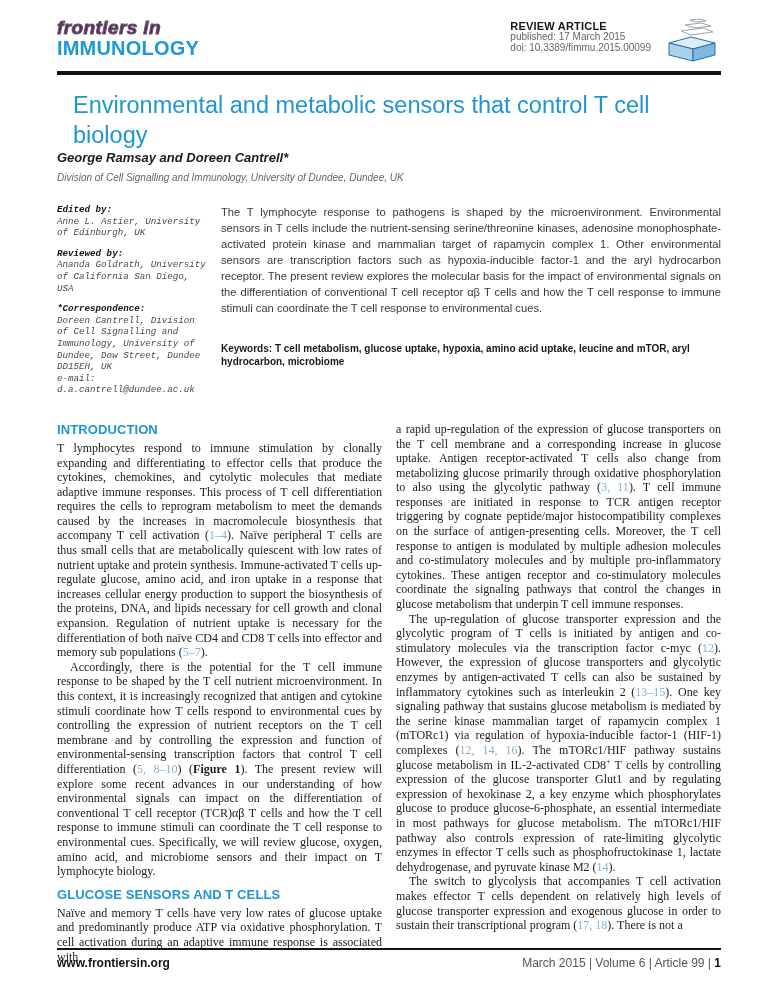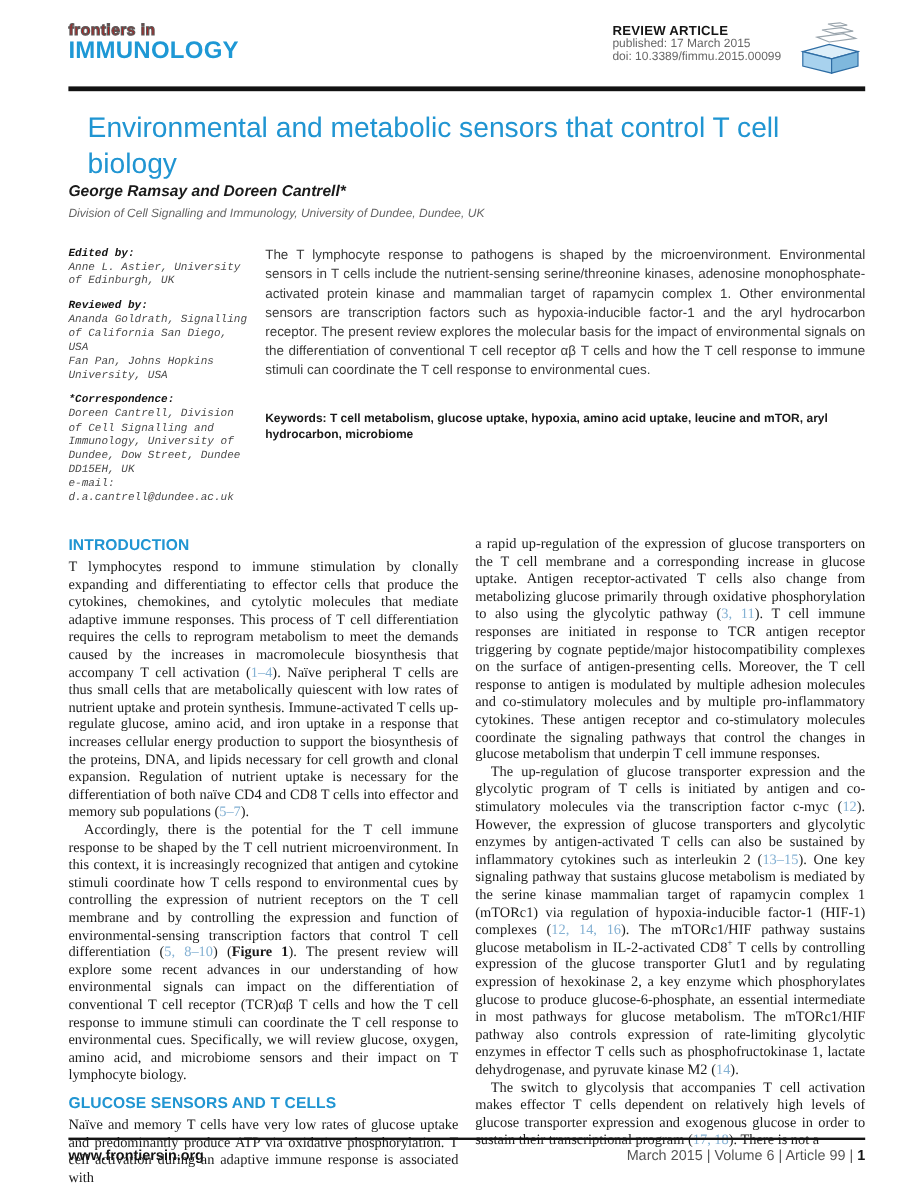--- a/index.html
+++ b/index.html
@@ -1,21 +1,21 @@
 <!DOCTYPE html>
 <html lang="en"><head>
 <meta charset="utf-8">
 <style>
   html,body{margin:0;padding:0;background:#ffffff;}
   .page{position:relative;width:764px;height:1000px;background:#ffffff;box-sizing:border-box;
         padding:18px 43px 0 57px;overflow:hidden;font-family:"Liberation Sans",sans-serif;}
   
   .header{display:flex;align-items:flex-start;}
   .logo-block{line-height:1;}
-  .logo-top{font-weight:bold;font-size:13px;color:#b91c1c;-webkit-text-stroke:1px #5a5a5a;letter-spacing:.4px;}
+  .logo-top{font-weight:bold;font-size:19px;color:#701a75;-webkit-text-stroke:1px #5a5a5a;letter-spacing:.4px;font-style:italic;}
   .logo-bottom{font-weight:bold;font-size:20px;color:#1e98d5;margin-top:1px;letter-spacing:.2px;}
   .header-spacer{flex:1;}
   .article-info{text-align:left;margin-top:2px;}
   .article-type{font-size:11px;font-weight:bold;color:#161616;letter-spacing:.2px;}
   .article-meta{font-size:10px;color:#666;line-height:10.8px;}
   .frontiers-icon{margin-left:12px;margin-top:0;}
   .header-rule{height:4px;background:#121212;margin-top:5px;}
   
   .title{margin:15px 0 0 16px;font-size:23.5px;font-weight:400;line-height:30px;color:#2095d2;max-width:645px;}
   .authors{font-size:13px;font-weight:bold;font-style:italic;color:#1b1b1b;}
@@ -84,22 +84,21 @@
   <div class="affiliation">Division of Cell Signalling and Immunology, University of Dundee, Dundee, UK</div>
 
   <div class="middle">
     <div class="sidebar">
       <div class="sb-group">
         <div class="sb-label">Edited by:</div>
         <div class="sb-text">Anne L. Astier, University of Edinburgh, UK</div>
       </div>
       <div class="sb-group">
         <div class="sb-label">Reviewed by:</div>
-        <div class="sb-text">Ananda Goldrath, Signalling of California San Diego, USA</div>
-        <div class="sb-text">Fan Pan, Johns Hopkins University, USA</div>
+        <div class="sb-text">Ananda Goldrath, University of California San Diego, USA</div>
       </div>
       <div class="sb-group">
         <div class="sb-label">*Correspondence:</div>
         <div class="sb-text">Doreen Cantrell, Division of Cell Signalling and Immunology, University of Dundee, Dow Street, Dundee DD15EH, UK</div>
         <div class="sb-text">e-mail: d.a.cantrell@dundee.ac.uk</div>
       </div>
     </div>
     <div class="abstract-col">
       <div class="abstract">The T lymphocyte response to pathogens is shaped by the microenvironment. Environmental sensors in T cells include the nutrient-sensing serine/threonine kinases, adenosine monophosphate-activated protein kinase and mammalian target of rapamycin complex 1. Other environmental sensors are transcription factors such as hypoxia-inducible factor-1 and the aryl hydrocarbon receptor. The present review explores the molecular basis for the impact of environmental signals on the differentiation of conventional T cell receptor αβ T cells and how the T cell response to immune stimuli can coordinate the T cell response to environmental cues.</div>
       <div class="keywords">Keywords: T cell metabolism, glucose uptake, hypoxia, amino acid uptake, leucine and mTOR, aryl hydrocarbon, microbiome</div>

